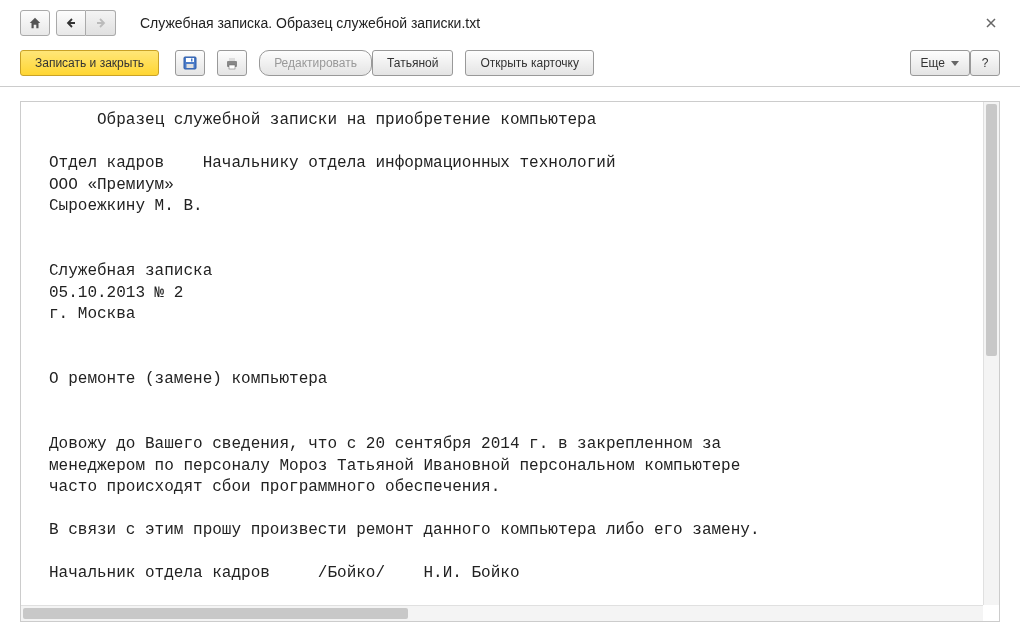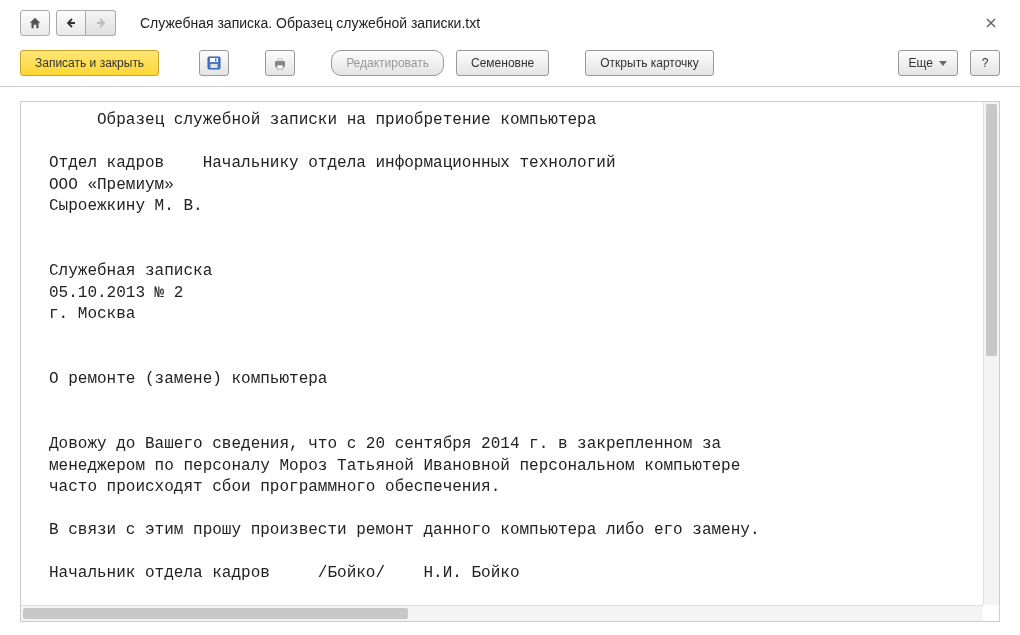--- a/index.html
+++ b/index.html
@@ -66,21 +66,21 @@
       width: 18px;
       height: 18px;
       display: flex;
       align-items: center;
       justify-content: center;
     }
     .toolbar {
       display: flex;
       align-items: center;
       padding: 6px 20px 10px 20px;
-      gap: 12px;
+      gap: 0;
       border-bottom: 1px solid #ccc;
     }
     .btn {
       height: 26px;
       padding: 0 14px;
       border: 1px solid #999;
       border-radius: 3px;
       background: linear-gradient(#fdfdfd, #e4e4e4);
       display: flex;
       align-items: center;
@@ -233,21 +233,21 @@
   <div class="toolbar-sep"></div>
   <div class="btn icon-only">
     <svg width="16" height="16" viewBox="0 0 16 16">
       <rect x="3" y="6" width="10" height="6" rx="1" fill="#888"></rect>
       <rect x="5" y="3" width="6" height="3" fill="#ddd"></rect>
       <rect x="5" y="10" width="6" height="4" fill="#fff" stroke="#666" stroke-width="0.5"></rect>
     </svg>
   </div>
   <div class="toolbar-sep"></div>
   <div class="btn disabled">Редактировать</div>
-  <div class="btn">Семеновне</div>
+  <div class="btn">Татьяной</div>
   <div class="toolbar-sep"></div>
   <div class="btn">Открыть карточку</div>
   <div class="spacer"></div>
   <div class="btn more">
     <span>Еще</span>
     <span class="chevron-down"></span>
   </div>
   <div class="btn icon-only">?</div>
 </div>
 

